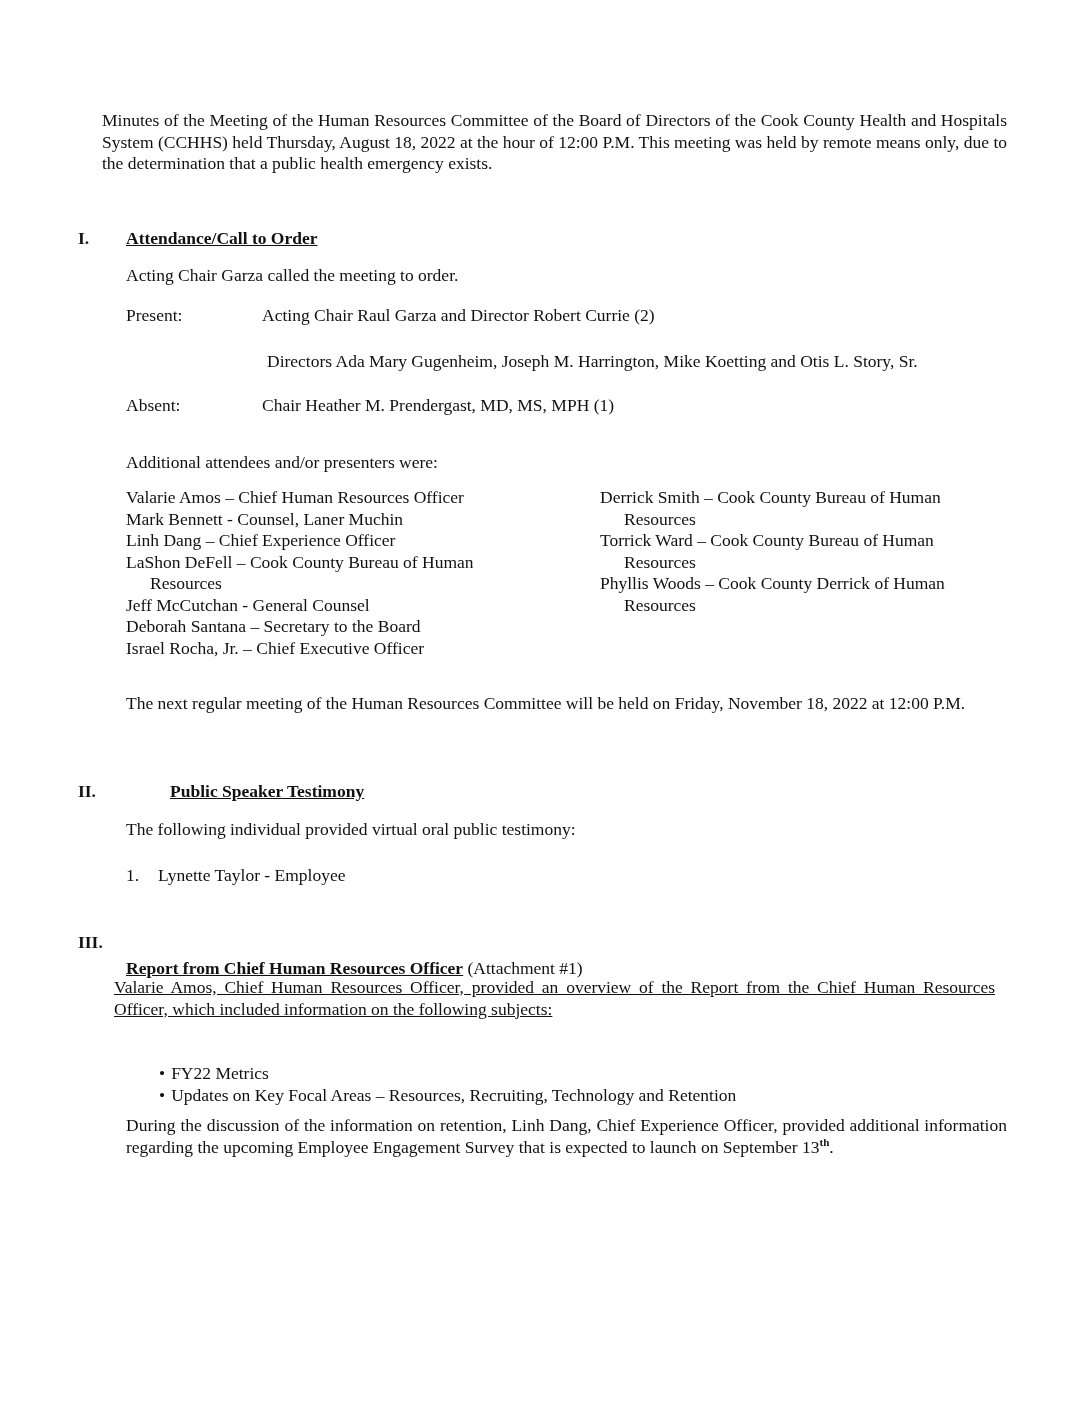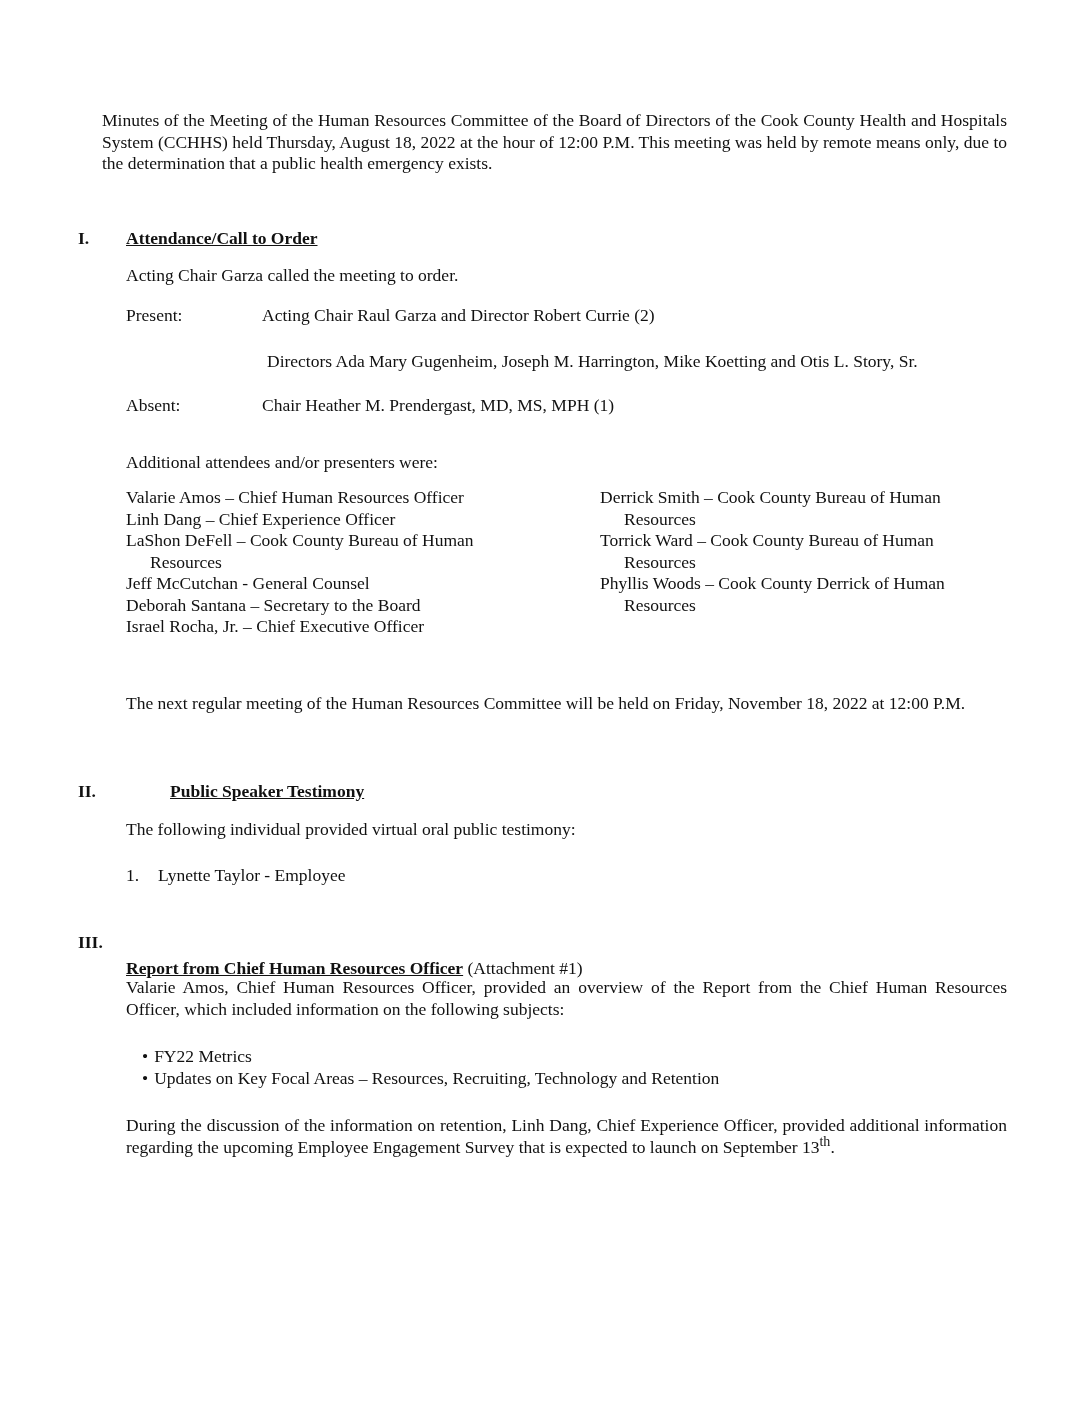--- a/index.html
+++ b/index.html
@@ -32,28 +32,28 @@
     text-decoration: underline;
   }
   .para { text-align: justify; }
   .attendee {
     padding-left: 24px;
     text-indent: -24px;
     margin: 0;
   }
   .bullets {
     list-style: none;
-    margin: 0;
+    margin: 17px;
     padding: 0;
   }
   .bullets li::before {
     content: "\2022";
     margin-right: 6px;
   }
-  sup { font-size: 14px; line-height: 0; }
+  sup { font-size: 11px; line-height: 0; font-weight: bold; }
 </style>
 </head>
 <body>
 
 <div class="abs intro">Minutes of the Meeting of the Human Resources Committee of the Board of Directors of the Cook County Health and Hospitals System (CCHHS) held Thursday, August 18, 2022 at the hour of 12:00 P.M. This meeting was held by remote means only, due to the determination that a public health emergency exists.</div>
 
 <div class="abs sec-num" style="left:78px; top:228px;">I.</div>
 <div class="abs sec-title" style="left:126px; top:228px;">Attendance/Call to Order</div>
 
 <div class="abs" style="left:126px; top:265px;">Acting Chair Garza called the meeting to order.</div>
@@ -62,20 +62,21 @@
 <div class="abs" style="left:262px; top:305px;">Acting Chair Raul Garza and Director Robert Currie (2)</div>
 <div class="abs" style="left:267px; top:351px;">Directors Ada Mary Gugenheim, Joseph M. Harrington, Mike Koetting and Otis L. Story, Sr.</div>
 
 <div class="abs" style="left:126px; top:395px;">Absent:</div>
 <div class="abs" style="left:262px; top:395px;">Chair Heather M. Prendergast, MD, MS, MPH (1)</div>
 
 <div class="abs" style="left:126px; top:452px;">Additional attendees and/or presenters were:</div>
 
 <div class="abs" style="left:126px; top:487px; width:400px;">
   <p class="attendee">Valarie Amos – Chief Human Resources Officer</p>
+  <p class="attendee">Mark Bennett - Counsel, Laner Muchin</p>
   <p class="attendee">Linh Dang – Chief Experience Officer</p>
   <p class="attendee" style="width:375px;">LaShon DeFell – Cook County Bureau of Human Resources</p>
   <p class="attendee">Jeff McCutchan - General Counsel</p>
   <p class="attendee">Deborah Santana – Secretary to the Board</p>
   <p class="attendee">Israel Rocha, Jr. – Chief Executive Officer</p>
 </div>
 
 <div class="abs" style="left:600px; top:487px; width:370px;">
   <p class="attendee">Derrick Smith – Cook County Bureau of Human Resources</p>
   <p class="attendee">Torrick Ward – Cook County Bureau of Human Resources</p>
@@ -91,20 +92,20 @@
 
 <div class="abs" style="left:126px; top:865px;">
   <span style="display:inline-block; width:32px;">1.</span><span>Lynette Taylor - Employee</span>
 </div>
 
 <div class="abs sec-num" style="left:78px; top:932px;">III.</div>
 <div class="abs" style="left:126px; top:932px;margin-top:26px;">
   <span class="sec-title">Report from Chief Human Resources Officer</span><span> (Attachment #1)</span>
 </div>
 
-<div class="abs para" style="left:126px; top:977px; width:881px;">Valarie Amos, Chief Human Resources Officer, provided an overview of the Report from the Chief Human Resources Officer, which included information on the following subjects:</div>
+<div class="abs para" style="left:114px; top:977px; width:881px;text-decoration:underline;">Valarie Amos, Chief Human Resources Officer, provided an overview of the Report from the Chief Human Resources Officer, which included information on the following subjects:</div>
 
 <ul class="abs bullets" style="left:142px; top:1046px;">
   <li>FY22 Metrics</li>
   <li>Updates on Key Focal Areas – Resources, Recruiting, Technology and Retention</li>
 </ul>
 
 <div class="abs para" style="left:126px; top:1115px; width:881px;"><span>During the discussion of the information on retention, Linh Dang, Chief Experience Officer, provided additional information regarding the upcoming Employee Engagement Survey that is expected to launch on September 13</span><sup>th</sup><span>.</span></div>
 
 </body></html>

